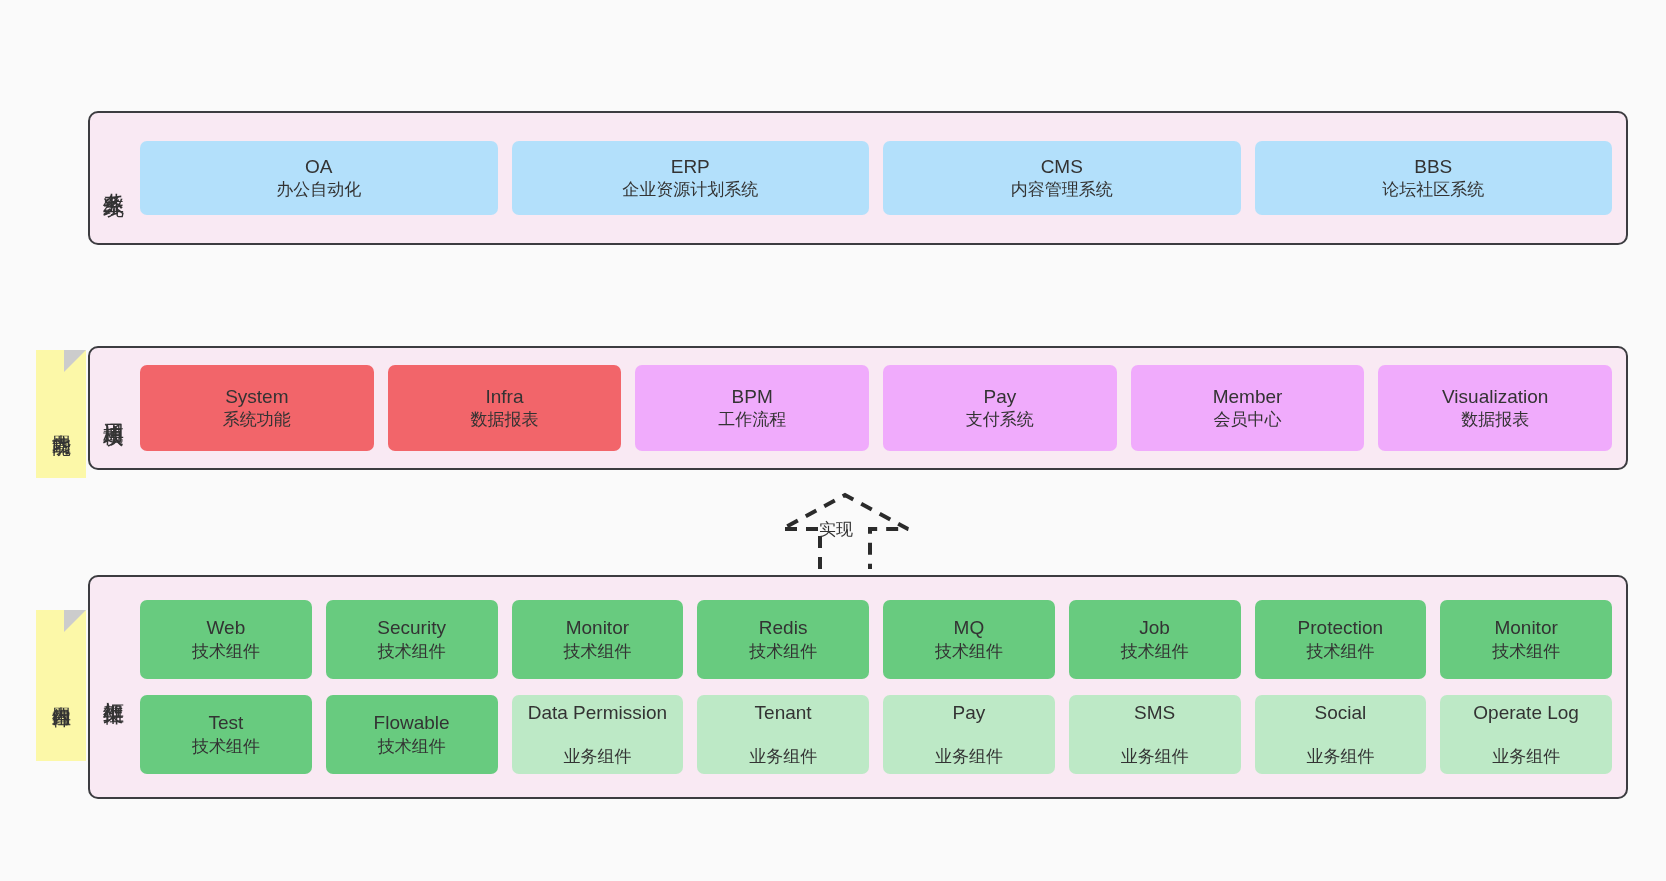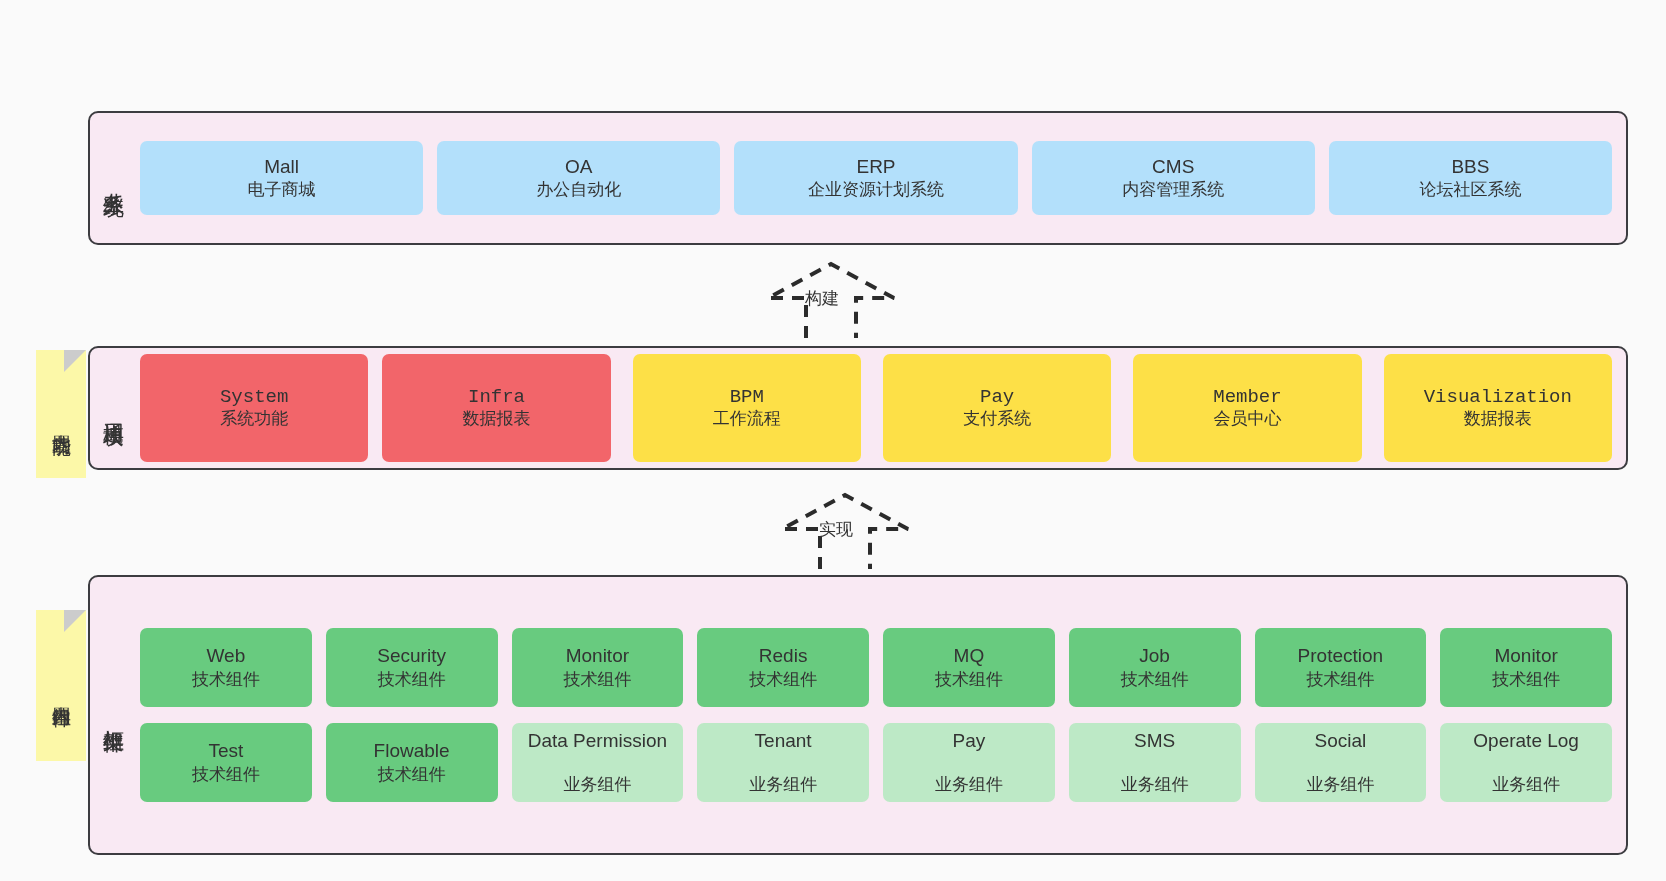--- a/index.html
+++ b/index.html
@@ -61,32 +61,32 @@
     line-height:1.28;
     padding:6px 4px;
     box-sizing:border-box;
   }
   .cell .t1{font-size:19px;}
   .cell .t2{font-size:17px;}
 
   
   .c-blue{background:#b3e0fb;}
   .c-red{background:#f2656a;}
-  .c-pink{background:#fde047;margin-left:8px;}
+  .c-pink{background:#f0abfc;}
   .c-green{background:#68cb7f;}
   .c-greenlt{background:#bde9c6;gap:21px;}
 
   
   #band-business{left:88px;top:111px;width:1540px;height:134px;}
   #band-business .cell{height:74px;}
 
   #band-modules{left:88px;top:346px;width:1540px;height:124px;}
-  #band-modules .cell{height:108px;font-family:Liberation Mono, monospace;}
-
-  #band-framework{left:88px;top:575px;width:1540px;height:280px;}
+  #band-modules .cell{height:86px;}
+
+  #band-framework{left:88px;top:575px;width:1540px;height:224px;}
   #band-framework .cell{height:79px;}
   #band-framework .band-body{gap:16px;}
 
   
   .note{
     position:absolute;
     background:#fcf8a8;
     box-sizing:border-box;
     display:flex;
     align-items:center;
@@ -126,49 +126,39 @@
 </head>
 <body>
 
 <div class="canvas">
 
   <div class="band" id="band-business">
     <div class="band-label">业务系统</div>
     <div class="band-body">
       <div class="row">
         <div class="cell c-blue">
-          <span class="t1">Mall</span>
-          <span class="t2">电子商城</span>
-        </div>
-        <div class="cell c-blue">
           <span class="t1">OA</span>
           <span class="t2">办公自动化</span>
         </div>
         <div class="cell c-blue">
           <span class="t1">ERP</span>
           <span class="t2">企业资源计划系统</span>
         </div>
         <div class="cell c-blue">
           <span class="t1">CMS</span>
           <span class="t2">内容管理系统</span>
         </div>
         <div class="cell c-blue">
           <span class="t1">BBS</span>
           <span class="t2">论坛社区系统</span>
         </div>
       </div>
     </div>
   </div>
 
-  <div class="arrow-wrap" id="arrow-build" style="left:756px;top:258px;">
-    <svg width="150" height="90" viewBox="0 0 150 90">
-      <path d="M 50 80 L 50 40 L 12 40 L 75 6 L 138 40 L 100 40 L 100 80" fill="none" stroke="#2b2b2b" stroke-width="4" stroke-dasharray="12 9" stroke-linecap="butt" stroke-linejoin="miter"></path>
-    </svg>
-    <span class="arrow-label" style="left:49px;top:29px;">构建</span>
-  </div>
 
   <div class="note" id="note-modules">
     <span>内置功能</span>
   </div>
   <div class="band" id="band-modules">
     <div class="band-label">通用模块</div>
     <div class="band-body">
       <div class="row">
         <div class="cell c-red">
           <span class="t1">System</span>

